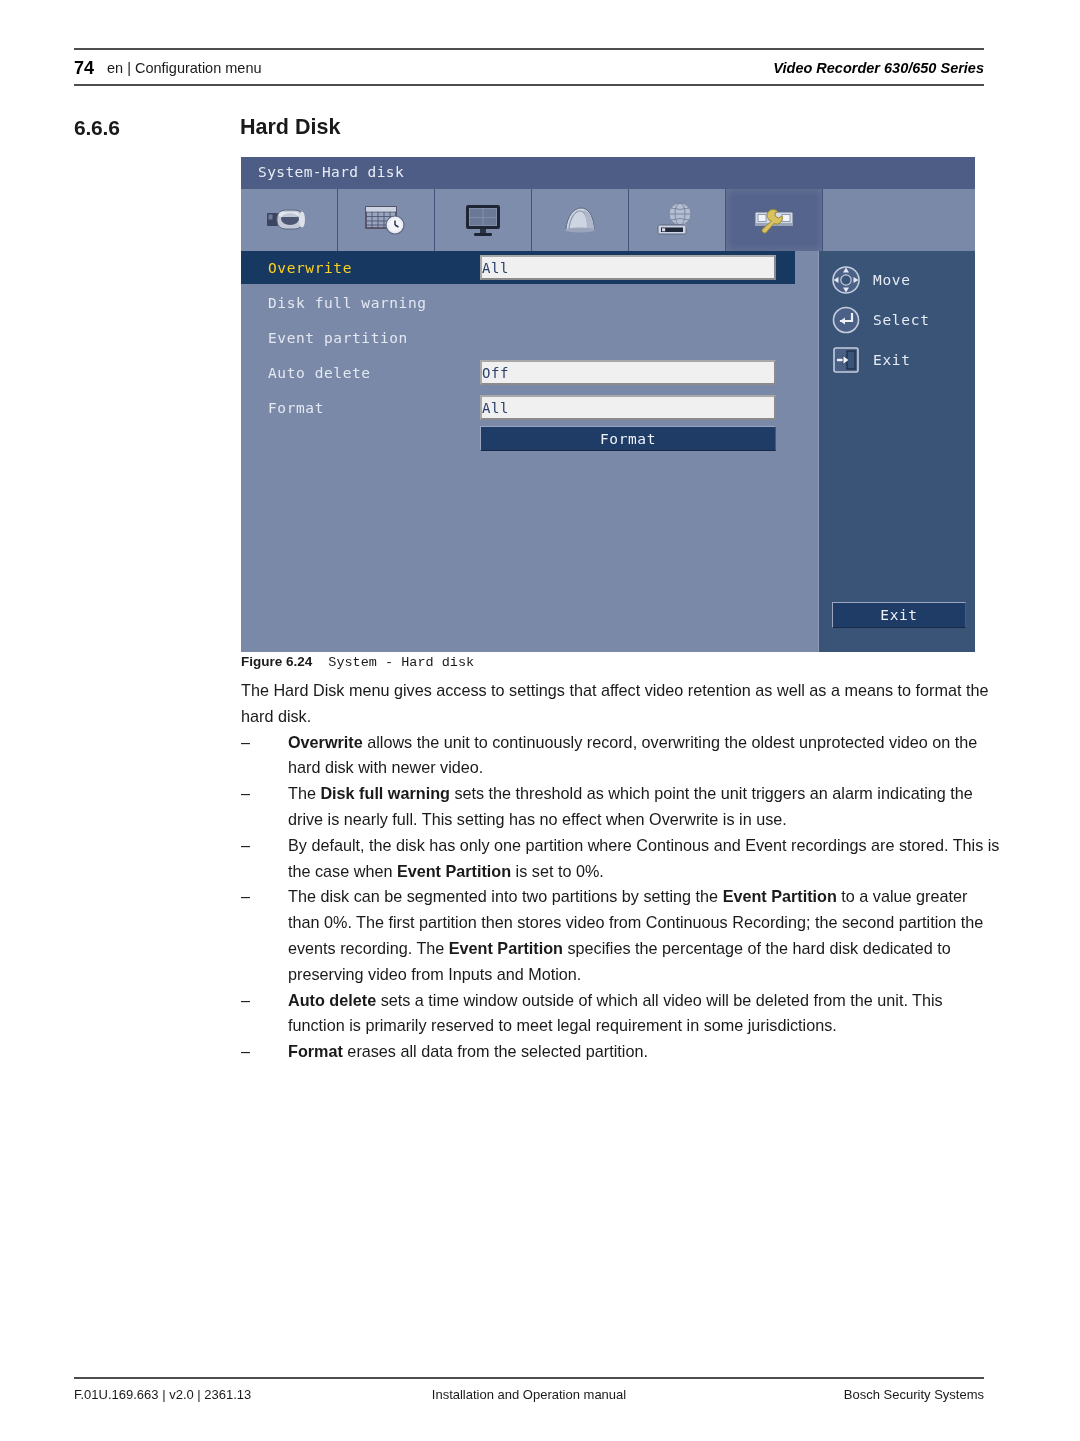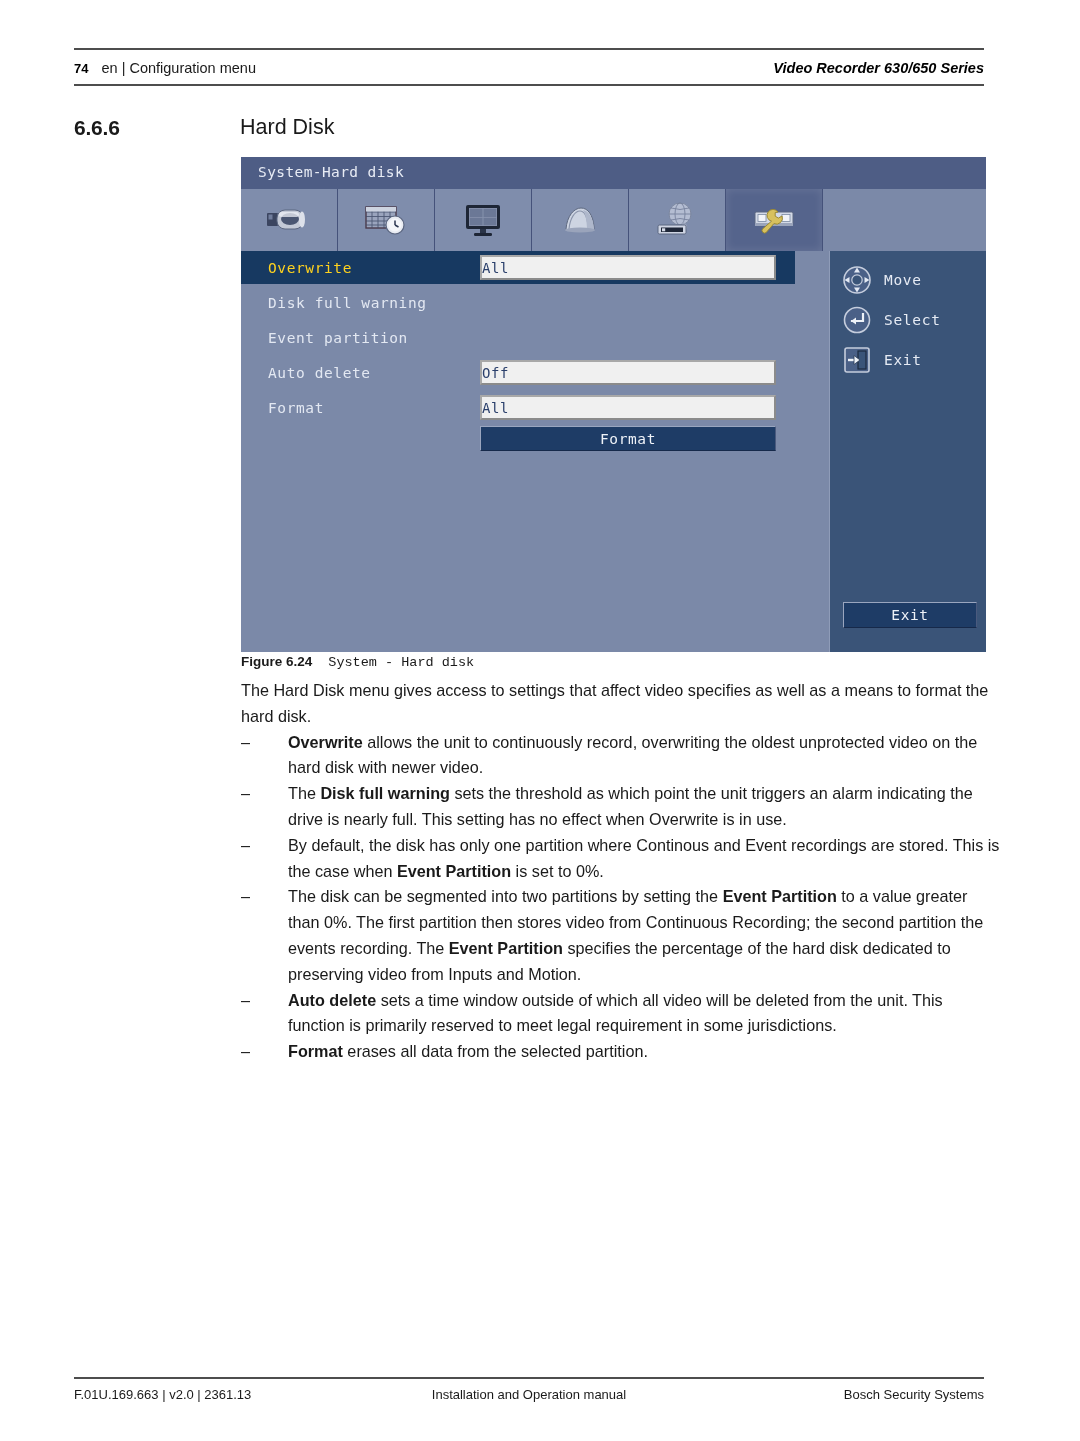--- a/index.html
+++ b/index.html
@@ -31,47 +31,46 @@
     position: absolute;
     left: 74px; top: 84px; width: 910px; height: 2px;
     background: #4d4d4d;
   }
   .hdr-row {
     position: absolute;
     left: 74px; top: 55px; width: 910px; height: 26px;
     display: flex; align-items: center;
   }
   .hdr-page-no {
-    font-size: 13px; font-weight: bold; color: #000;
+    font-size: 18px; font-weight: bold; color: #000;
     margin-right: 13px;
   }
   .hdr-left-text { font-size: 14.5px; color: #1a1a1a; }
   .hdr-right-text {
     margin-left: auto; font-size: 14.5px; font-weight: bold; color: #000000; font-style: italic;
   }
 
   
   .sec-num {
     position: absolute; left: 74px; top: 116px;
     font-size: 21px; font-weight: bold; letter-spacing: -0.2px;
   }
   .sec-title {
     position: absolute; left: 240px; top: 115px;
-    font-size: 21.5px; font-weight: normal;
+    font-size: 21.5px; font-weight: bold;
   }
 
   
   .ui {
     position: absolute;
     left: 241px; top: 157px;
     width: 734px; height: 495px;
     background: #7b89a8;
     font-family: "DejaVu Sans Mono", monospace;
     overflow: hidden;
-    padding-left: 11px;
   }
   .ui-titlebar {
     position: absolute; left: 0; top: 0; width: 100%; height: 32px;
     background: #4e5d85;
     border-bottom: 1px solid #6b7a9c;
   }
   .ui-title-text {
     position: absolute; left: 17px; top: 7px;
     font-size: 14.5px; color: #e8ecf5; letter-spacing: 0.4px;
     white-space: nowrap;
@@ -410,21 +409,21 @@
         <span class="exit-btn-label">Exit</span>
       </div>
     </div>
   </div>
 
   <div class="fig-cap">
     <b>Figure 6.24</b><span>System - Hard disk</span>
   </div>
 
   <div class="body-copy">
-    <p class="para">The Hard Disk menu gives access to settings that affect video specifies as well as a means to format the hard disk.</p>
+    <p class="para">The Hard Disk menu gives access to settings that affect video retention as well as a means to format the hard disk.</p>
     <ul class="bullets" id="bullet-list">
         <li><span class="dash">–</span><span class="b">Overwrite</span><span> allows the unit to continuously record, overwriting the oldest unprotected video on the hard disk with newer video.</span></li>
         <li><span class="dash">–</span><span>The </span><span class="b">Disk full warning</span><span> sets the threshold as which point the unit triggers an alarm indicating the drive is nearly full. This setting has no effect when Overwrite is in use.</span></li>
         <li><span class="dash">–</span><span>By default, the disk has only one partition where Continous and Event recordings are stored. This is the case when </span><span class="b">Event Partition</span><span> is set to 0%.</span></li>
         <li><span class="dash">–</span><span>The disk can be segmented into two partitions by setting the </span><span class="b">Event Partition</span><span> to a value greater than 0%. The first partition then stores video from Continuous Recording; the second partition the events recording. The </span><span class="b">Event Partition</span><span> specifies the percentage of the hard disk dedicated to preserving video from Inputs and Motion.</span></li>
         <li><span class="dash">–</span><span class="b">Auto delete</span><span> sets a time window outside of which all video will be deleted from the unit. This function is primarily reserved to meet legal requirement in some jurisdictions.</span></li>
         <li><span class="dash">–</span><span class="b">Format</span><span> erases all data from the selected partition.</span></li>
       </ul>
   </div>
 

